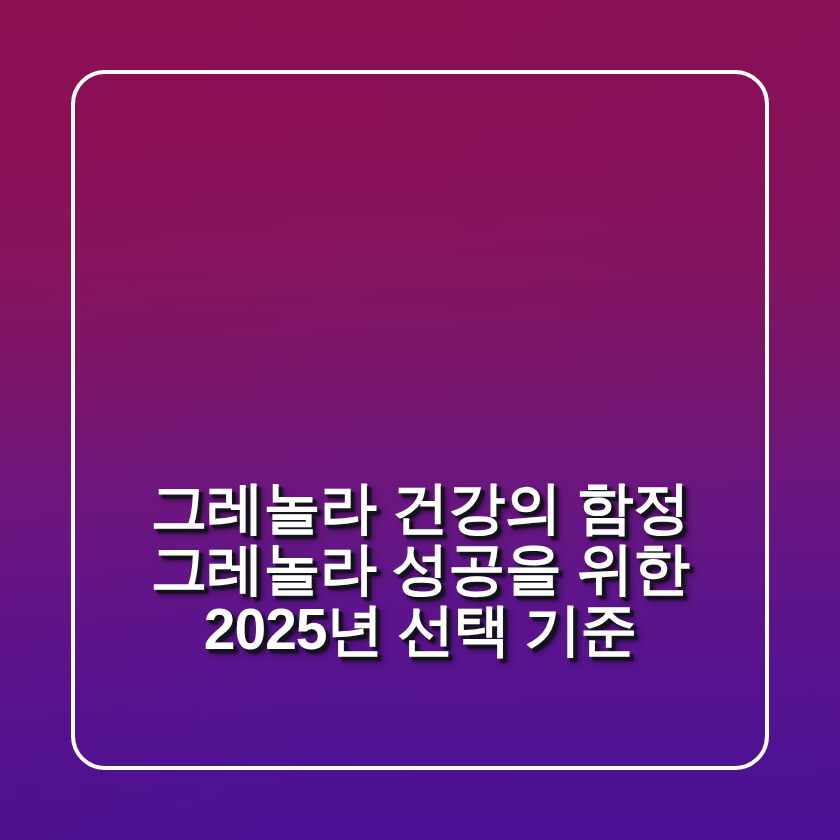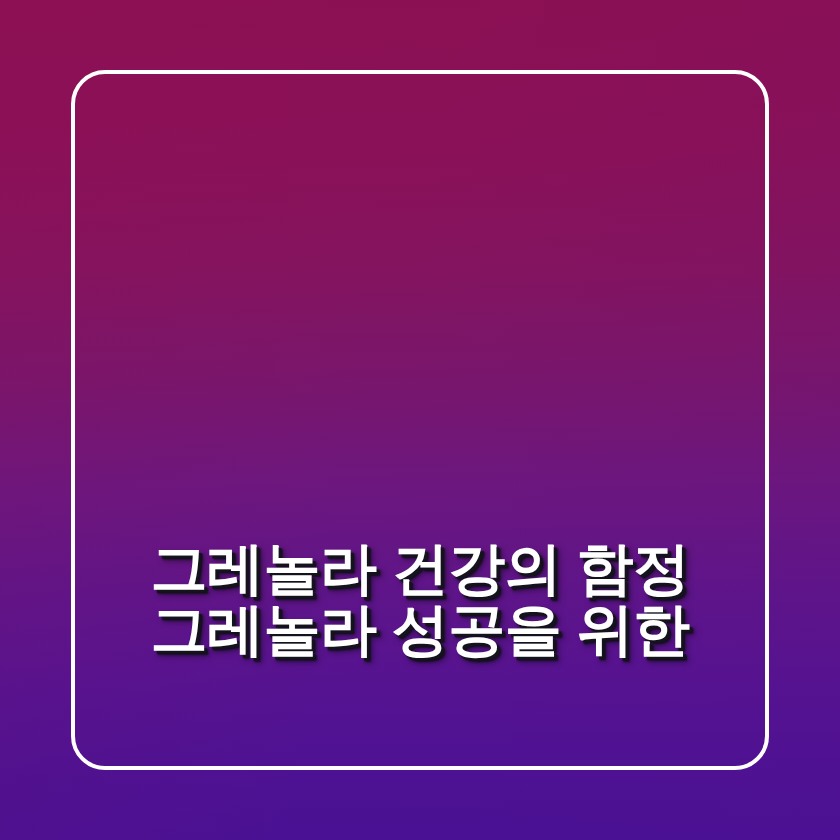--- a/index.html
+++ b/index.html
@@ -91,15 +91,16 @@
 </head>
 <body>
 
 <div id="card">
 
   <div id="frame"></div>
 
   <div id="title-block">
     <span class="title-line">그레놀라 건강의 함정</span>
     <span class="title-line">그레놀라 성공을 위한</span>
+    <span class="title-line numeric">2025년 선택 기준</span>
   </div>
 
 </div>
 
 </body></html>

